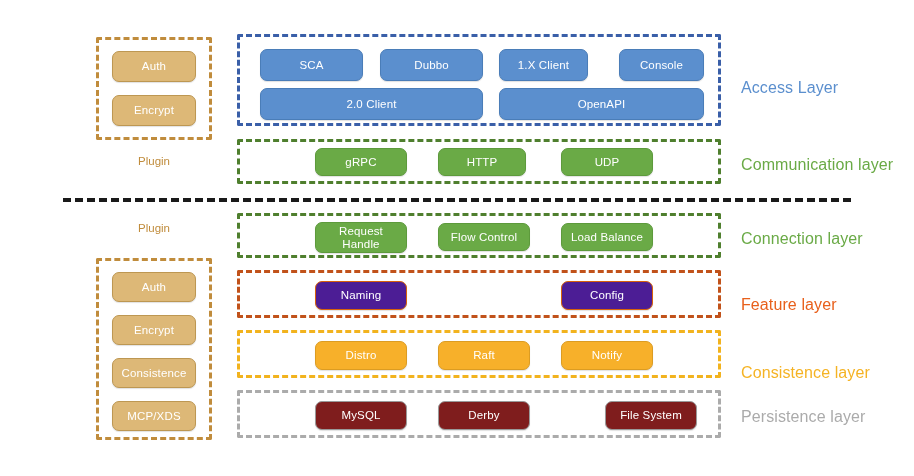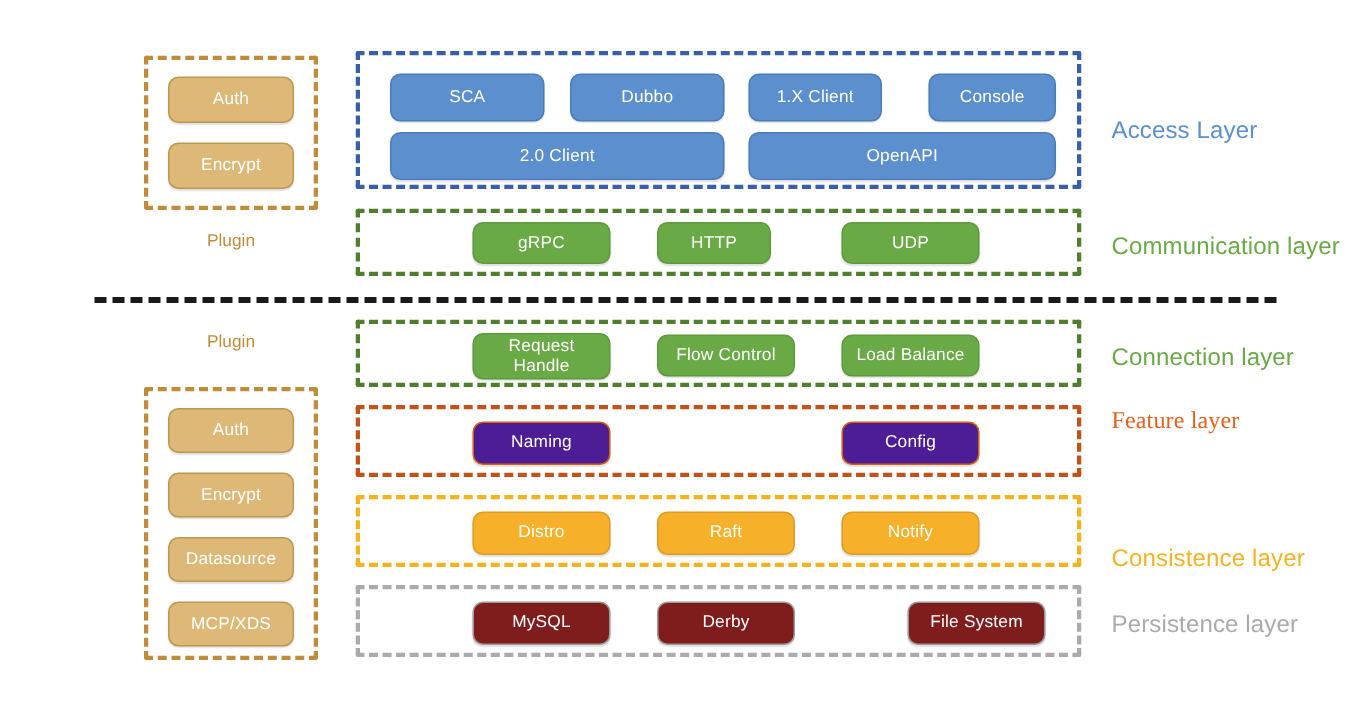--- a/index.html
+++ b/index.html
@@ -98,49 +98,49 @@
     <div class="chip chip-blue" style="left:259px; top:12px; width:89px; height:32px;">1.X Client</div>
     <div class="chip chip-blue" style="left:379px; top:12px; width:85px; height:32px;">Console</div>
 
     <div class="chip chip-blue" style="left:20px; top:51px; width:223px; height:32px;">2.0 Client</div>
     <div class="chip chip-blue" style="left:259px; top:51px; width:205px; height:32px;">OpenAPI</div>
   </div>
   <div class="layer-label" style="left:741px; top:79px; color:#5B8FCE;">Access Layer</div>
 
   <div class="abs frame" style="left:237px; top:139px; width:484px; height:45px; border-color:#4F7F2E;">
     <div class="chip chip-green" style="left:75px; top:6px; width:92px; height:28px;">gRPC</div>
-    <div class="chip chip-green" style="left:198px; top:6px; width:76px; height:28px;">HTTP</div>
+    <div class="chip chip-green" style="left:198px; top:6px; width:88px; height:28px;">HTTP</div>
     <div class="chip chip-green" style="left:321px; top:6px; width:92px; height:28px;">UDP</div>
   </div>
   <div class="layer-label" style="left:741px; top:156px; color:#6AAA46;">Communication layer</div>
 
   <div class="split-divider" style="left:63px; top:198px; width:788px;"></div>
 
   <div class="plugin-label" style="left:96px; top:222px; width:116px;">Plugin</div>
 
   <div class="abs frame" style="left:237px; top:213px; width:484px; height:45px; border-color:#4F7F2E;">
     <div class="chip chip-green" style="left:75px; top:6px; width:92px; height:31px;">Request
 Handle</div>
     <div class="chip chip-green" style="left:198px; top:7px; width:92px; height:28px;">Flow Control</div>
     <div class="chip chip-green" style="left:321px; top:7px; width:92px; height:28px;">Load Balance</div>
   </div>
   <div class="layer-label" style="left:741px; top:230px; color:#6AAA46;">Connection layer</div>
 
   <div class="abs frame" style="left:96px; top:258px; width:116px; height:182px; border-color:#C08C3C;">
     <div class="chip chip-tan" style="left:13px; top:11px; width:84px; height:30px;">Auth</div>
     <div class="chip chip-tan" style="left:13px; top:54px; width:84px; height:30px;">Encrypt</div>
-    <div class="chip chip-tan" style="left:13px; top:97px; width:84px; height:30px;">Datasource</div>
+    <div class="chip chip-tan" style="left:13px; top:97px; width:84px; height:30px;">Consistence</div>
     <div class="chip chip-tan" style="left:13px; top:140px; width:84px; height:30px;">MCP/XDS</div>
   </div>
 
   <div class="abs frame" style="left:237px; top:270px; width:484px; height:48px; border-color:#C1521A;">
     <div class="chip chip-orange" style="left:75px; top:8px; width:92px; height:29px;">Naming</div>
     <div class="chip chip-orange" style="left:321px; top:8px; width:92px; height:29px;">Config</div>
   </div>
-  <div class="layer-label" style="left:741px; top:272px; color:#E8601C;font-family:Liberation Serif, serif;">Feature layer</div>
+  <div class="layer-label" style="left:741px; top:296px; color:#E8601C;">Feature layer</div>
 
   <div class="abs frame" style="left:237px; top:330px; width:484px; height:48px; border-color:#F2B31E;">
     <div class="chip chip-amber" style="left:75px; top:8px; width:92px; height:29px;">Distro</div>
     <div class="chip chip-amber" style="left:198px; top:8px; width:92px; height:29px;">Raft</div>
     <div class="chip chip-amber" style="left:321px; top:8px; width:92px; height:29px;">Notify</div>
   </div>
   <div class="layer-label" style="left:741px; top:348px; color:#F5B324;margin-top:16px;">Consistence layer</div>
 
   <div class="abs frame" style="left:237px; top:390px; width:484px; height:48px; border-color:#ABABAB;">
     <div class="chip chip-grey" style="left:75px; top:8px; width:92px; height:29px;">MySQL</div>

